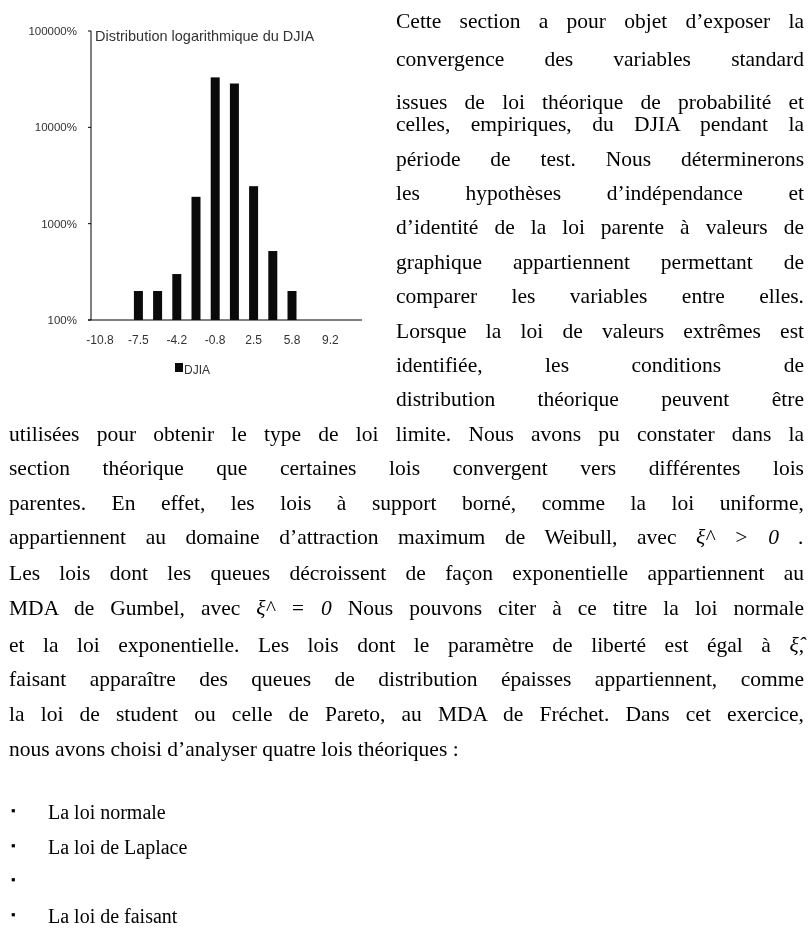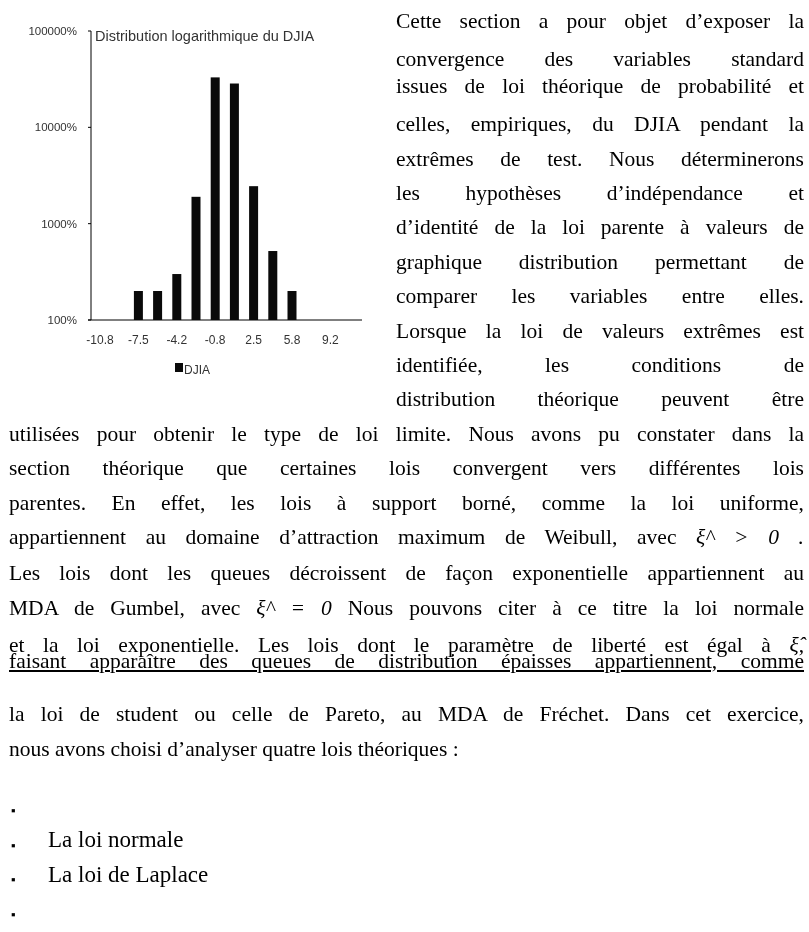--- a/index.html
+++ b/index.html
@@ -7,21 +7,21 @@
          font-family: "Liberation Serif", "DejaVu Serif", serif; color: #000; }
   #chart { position: absolute; left: 0; top: 0; width: 390px; height: 390px; }
   #chart text { font-family: "Liberation Sans", "DejaVu Sans", sans-serif; fill: #333; }
   .line { position: absolute; font-size: 21.5px; line-height: 34px; white-space: nowrap;
           text-align: justify; text-align-last: justify; }
   .line.last { text-align-last: left; }
   .rcol { left: 396px; width: 408px; }
   .full { left: 9px; width: 795px; }
   .math { font-family: "Liberation Serif", "DejaVu Serif", serif; font-style: italic; }
   .bullet { position: absolute; left: 11px; font-size: 13px; }
-  .bitem { position: absolute; left: 48px; font-size: 23px; line-height: 34px; white-space: nowrap; margin-top: 28px; }
+  .bitem { position: absolute; left: 48px; font-size: 20px; line-height: 34px; white-space: nowrap; }
   .brow { position: absolute; left: 0; width: 400px; height: 34px; }
 </style>
 </head>
 <body>
 
 <svg id="chart" viewBox="0 0 390 390">
   <g id="axes">
     <line x1="91" y1="31" x2="91" y2="320" stroke="#000" stroke-width="1"></line>
     <line x1="88" y1="320" x2="362" y2="320" stroke="#000" stroke-width="1"></line>
   </g>
@@ -58,40 +58,40 @@
   <text x="95" y="41" font-size="14.5">Distribution logarithmique du DJIA</text>
   <g>
     <rect x="175" y="363" width="8" height="9" fill="#0a0a0a"></rect>
     <text x="184" y="374" font-size="12">DJIA</text>
   </g>
 </svg>
 
 <div id="rcol">
     <div class="line rcol" style="top: 4px;">Cette section a pour objet d’exposer la</div>
     <div class="line rcol" style="top: 42px;">convergence des variables standard</div>
-    <div class="line rcol" style="top: 69px;">issues de loi théorique de probabilité et</div>
+    <div class="line rcol" style="top: 85px;">issues de loi théorique de probabilité et</div>
     <div class="line rcol" style="top: 107.2px;">celles, empiriques, du DJIA pendant la</div>
-    <div class="line rcol" style="top: 141.6px;">extrêmes de test. Nous déterminerons</div>
+    <div class="line rcol" style="top: 141.6px;">période de test. Nous déterminerons</div>
     <div class="line rcol" style="top: 176px;">les hypothèses d’indépendance et</div>
     <div class="line rcol" style="top: 210.4px;">d’identité de la loi parente à valeurs de</div>
-    <div class="line rcol" style="top: 244.8px;">graphique distribution permettant de</div>
+    <div class="line rcol" style="top: 244.8px;">graphique appartiennent permettant de</div>
     <div class="line rcol" style="top: 279.2px;">comparer les variables entre elles.</div>
     <div class="line rcol" style="top: 313.6px;">Lorsque la loi de valeurs extrêmes est</div>
     <div class="line rcol" style="top: 348px;">identifiée, les conditions de</div>
     <div class="line rcol" style="top: 382.4px;">distribution théorique peuvent être</div>
   </div>
 <div id="full">
     <div class="line full" style="top: 416.8px; width: 795px;">utilisées pour obtenir le type de loi limite. Nous avons pu constater dans la</div>
     <div class="line full" style="top: 451.2px; width: 795px;">section théorique que certaines lois convergent vers différentes lois</div>
     <div class="line full" style="top: 485.6px; width: 795px;">parentes. En effet, les lois à support borné, comme la loi uniforme,</div>
     <div class="line full" style="top: 520px; width: 795px;">appartiennent au domaine d’attraction maximum de Weibull, avec <span class="math">ξ^ &gt; 0 .</span></div>
     <div class="line full" style="top: 556.12px; width: 795px;">Les lois dont les queues décroissent de façon exponentielle appartiennent au</div>
     <div class="line full" style="top: 590.52px; width: 795px;">MDA de Gumbel, avec <span class="math">ξ^ = 0</span> Nous pouvons citer à ce titre la loi normale</div>
     <div class="line full" style="top: 628.36px; width: 795px;">et la loi exponentielle. Les lois dont le paramètre de liberté est égal à <span class="math">ξ̂</span>,</div>
-    <div class="line full" style="top: 644px; width: 795px; text-decoration: underline;">faisant apparaître des queues de distribution épaisses appartiennent, comme</div>
+    <div class="line full" style="top: 662px; width: 795px;">faisant apparaître des queues de distribution épaisses appartiennent, comme</div>
     <div class="line full" style="top: 697.16px; width: 795px;">la loi de student ou celle de Pareto, au MDA de Fréchet. Dans cet exercice,</div>
     <div class="line full last" style="top: 731.56px; width: auto;">nous avons choisi d’analyser quatre lois théoriques :</div>
   </div>
 <div id="bullets">
     <div class="brow" style="top: 795px;">
       <span class="bullet" style="top: 8px;">▪</span>
       <span class="bitem" style="top: 0px;">La loi normale</span>
     </div>
     <div class="brow" style="top: 829.5px;">
       <span class="bullet" style="top: 8px;">▪</span>

